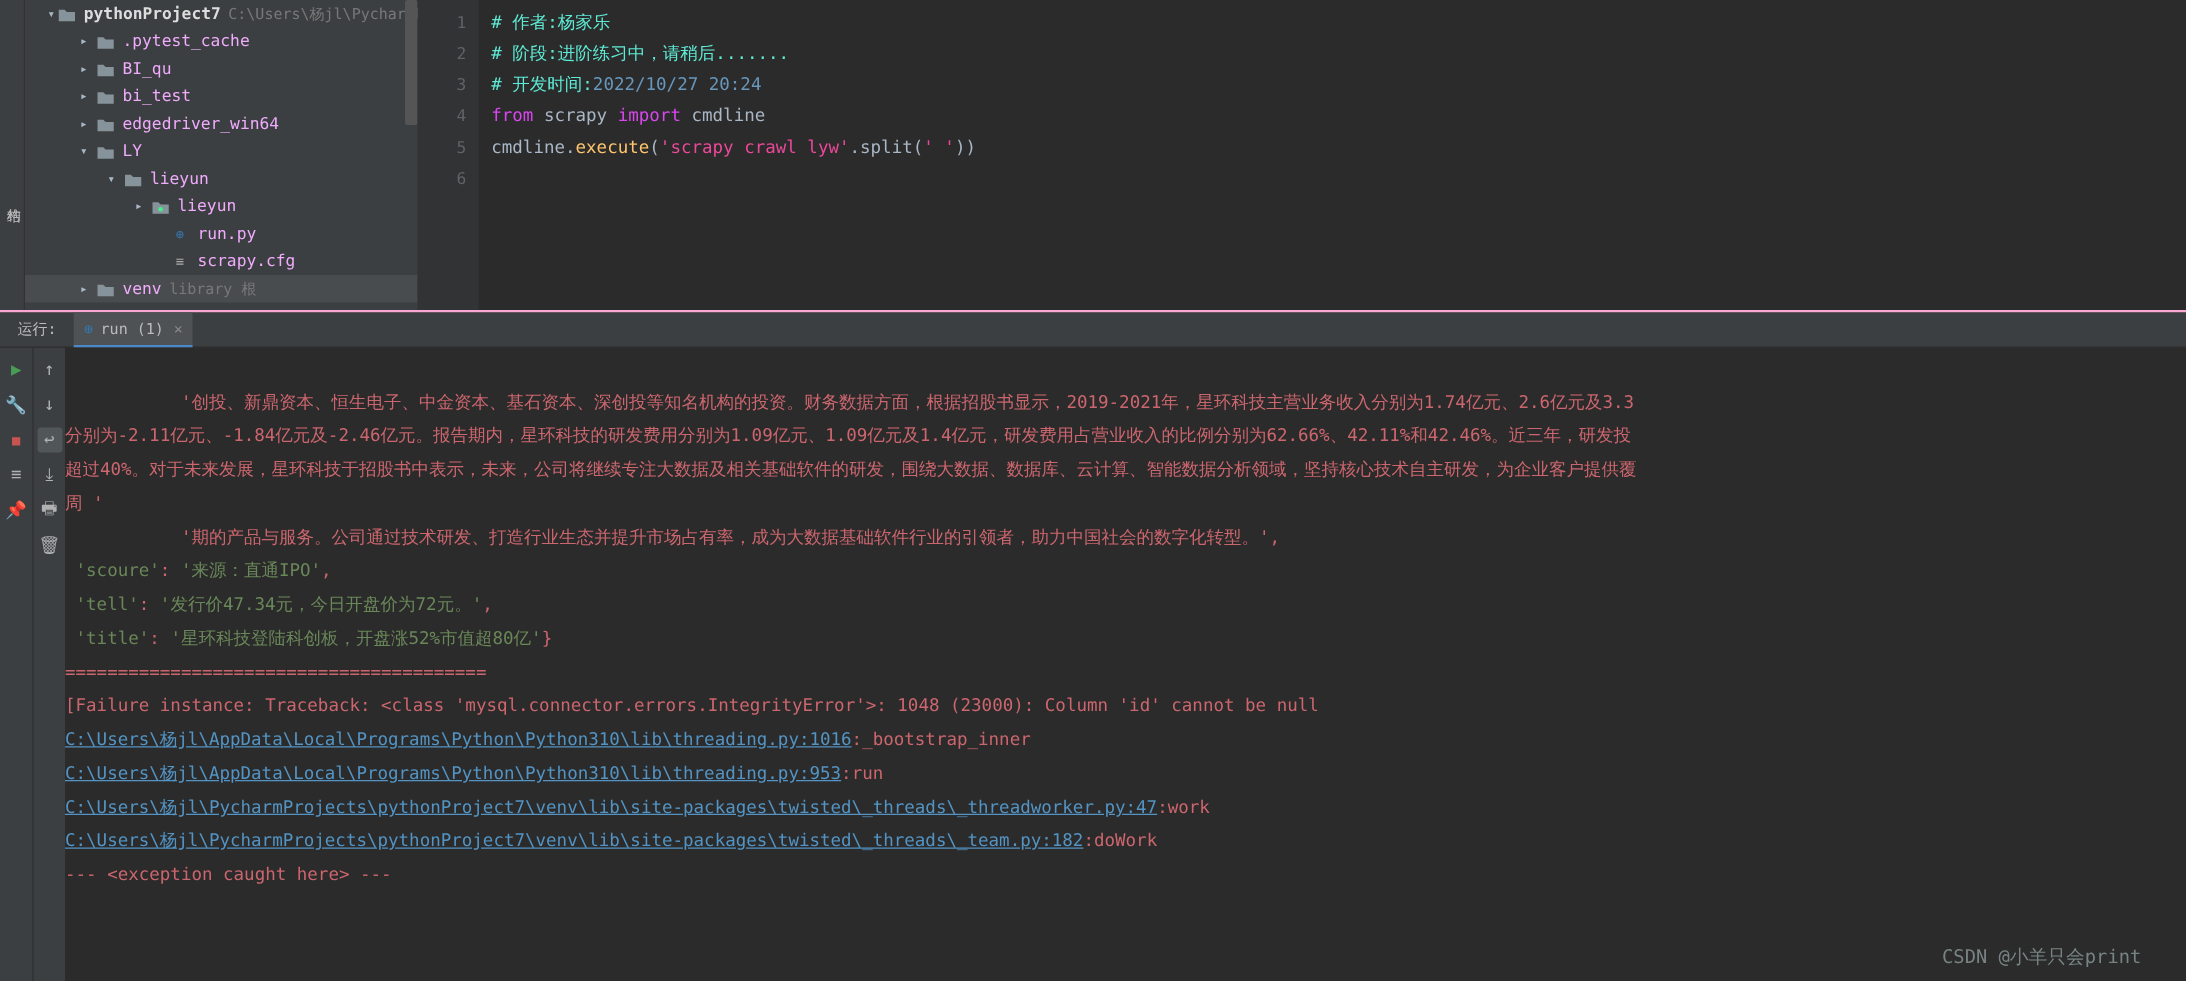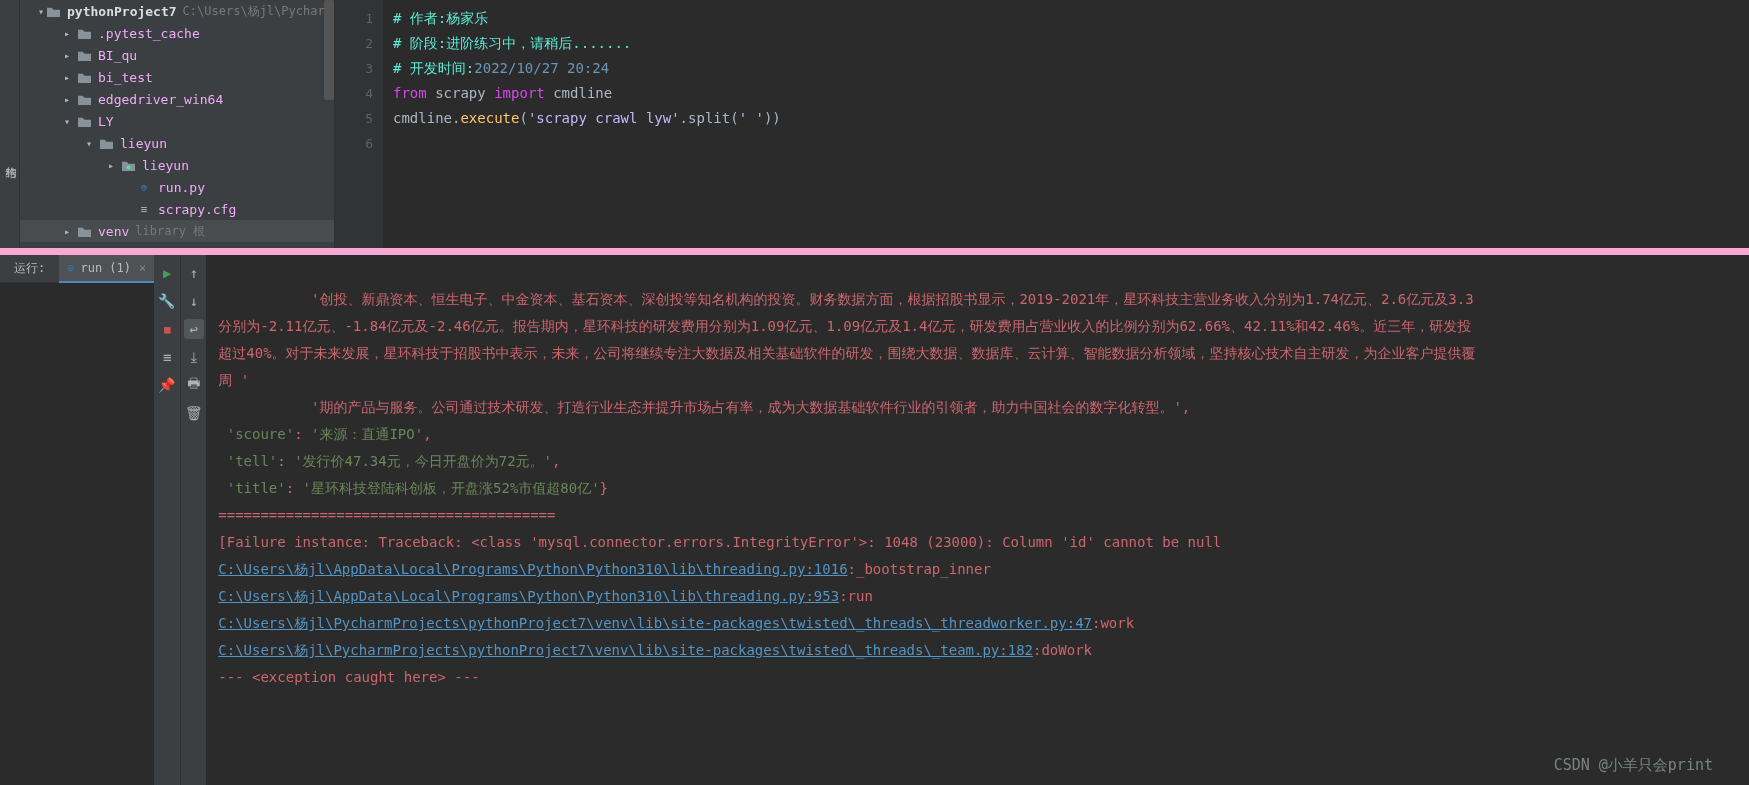--- a/index.html
+++ b/index.html
@@ -15,35 +15,35 @@
 .fold-icon svg { width:15px; height:13px; }
 .file-icon { width:16px; height:16px; margin-right:6px; display:inline-flex; align-items:center; justify-content:center; font-size:11px; }
 .tree-label { color:#f0abfc; }
 .tree-path { color:#787878; margin-left:6px; font-size:12px; }
 .scrollthumb { position:absolute; right:0; top:0; width:10px; height:100px; background:#555; border-radius:2px; }
 .editor { flex:1; display:flex; background:#2b2b2b; }
 .gutter { width:48px; background:#313335; text-align:right; padding:6px 10px 0 0; color:#606366; font-size:13px; line-height:25px; font-family:Consolas,monospace; }
 .code { flex:1; padding:6px 0 0 10px; font-family:Consolas,monospace; font-size:14px; line-height:25px; }
 .c-comment { color:#5eead4; }
 .c-kw { color:#d946ef; }
-.c-str { color:#c4b5fd;text-align:right; }
+.c-str { color:#ec4899;text-align:right; }
 .c-fn { color:#ffc66d; }
-.bottom { flex:1; display:flex; flex-direction:row; border-top:7px solid #f9a8d4; }
+.bottom { flex:1; display:flex; flex-direction:column; border-top:2px solid #f9a8d4; }
 .run-tab { height:28px; background:#3c3f41; display:flex; align-items:center; border-bottom:1px solid #323232; }
 .run-lbl { font-size:12px; color:#bbb; padding:0 14px; }
 .tab-item { display:flex; align-items:center; height:28px; padding:0 8px; background:#4e5254; border-bottom:2px solid #4a88c7; font-size:12px; color:#bbb; }
 .tab-close { margin-left:8px; color:#888; cursor:pointer; }
 .console-area { flex:1; display:flex; background:#2b2b2b; overflow:hidden; }
 .tool-col { width:26px; background:#3c3f41; display:flex; flex-direction:column; align-items:center; padding-top:8px; gap:8px; }
 .tool-col2 { width:26px; background:#3c3f41; display:flex; flex-direction:column; align-items:center; padding-top:8px; gap:8px; border-left:1px solid #323232; }
 .tbtn { width:20px; height:20px; display:flex; align-items:center; justify-content:center; color:#afb1b3; cursor:pointer; font-size:14px; }
 .tbtn.run { color:#499c54; }
 .tbtn.stop { color:#c75450; }
 .tbtn.sel { background:#515658; border-radius:3px; }
-.console { flex:1; padding:4px 12px; font-family:Consolas,'Microsoft YaHei',monospace; font-size:14px; line-height:27px; overflow:hidden; white-space:pre-wrap; }
+.console { flex:1; padding:4px 0; font-family:Consolas,'Microsoft YaHei',monospace; font-size:14px; line-height:27px; overflow:hidden; white-space:pre-wrap; }
 .out-red { color:#cc666e; }
 .out-grn { color:#6a8759; }
 .out-link { color:#5394c4; text-decoration:underline; cursor:pointer; }
 .watermark { position:fixed; bottom:10px; right:36px; color:#9aa; font-size:15px; opacity:0.7; }
 </style>
 </head>
 <body>
 
 <div class="top">
   <div class="sidebar">

